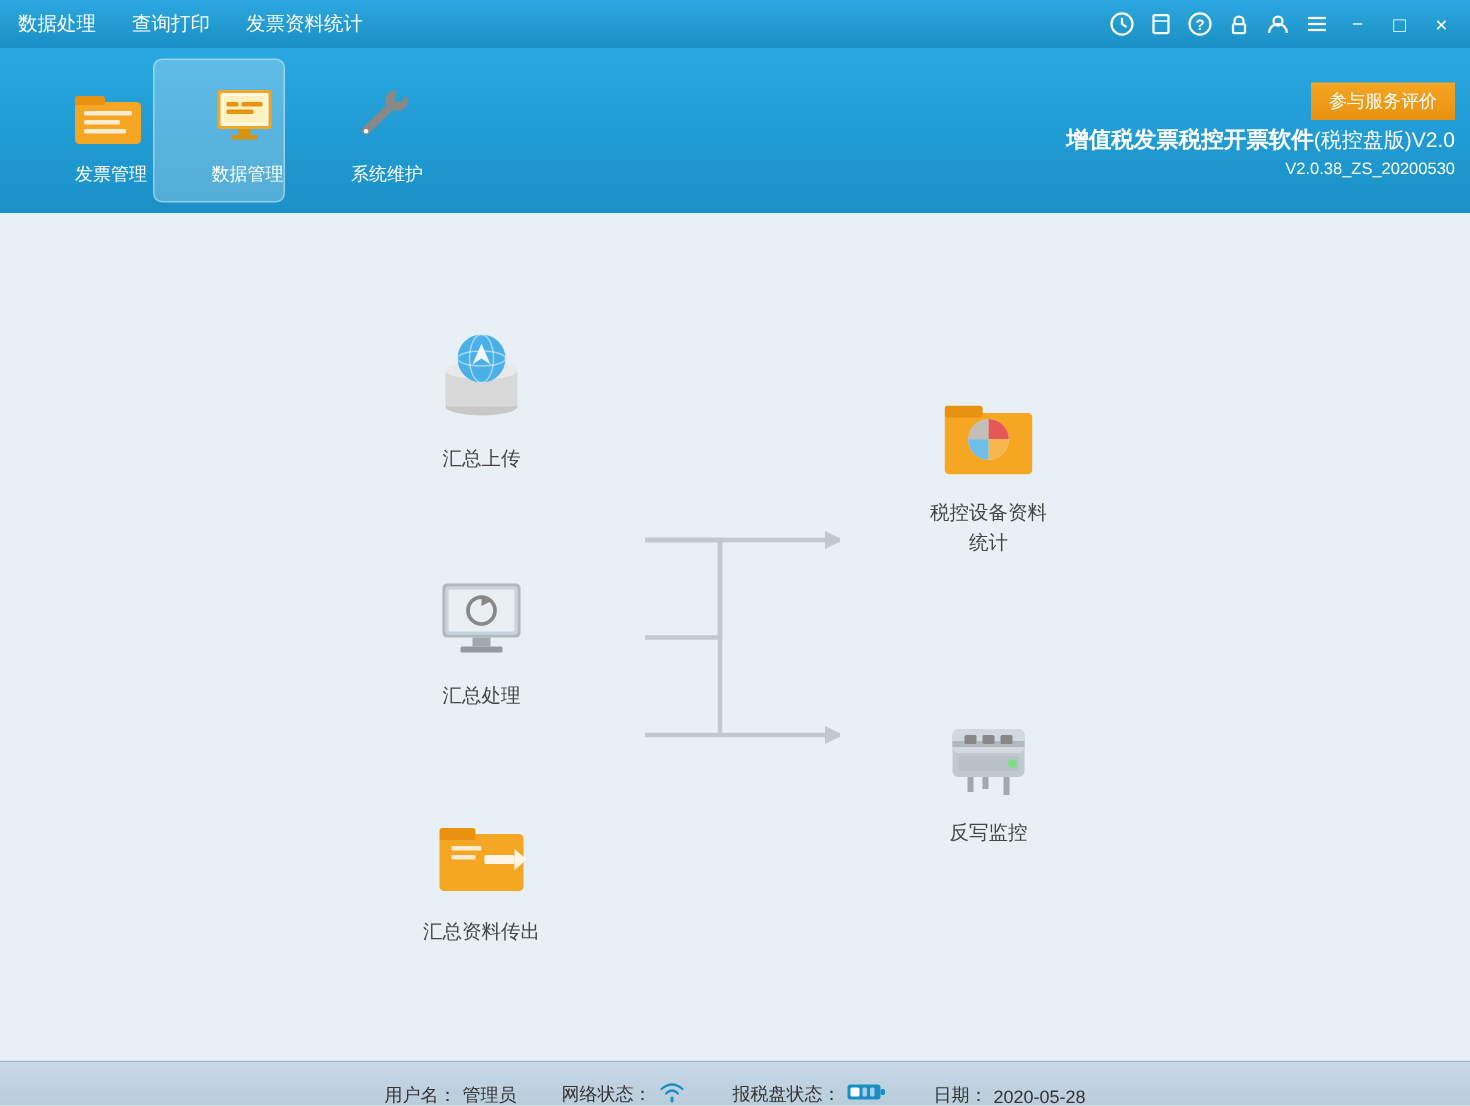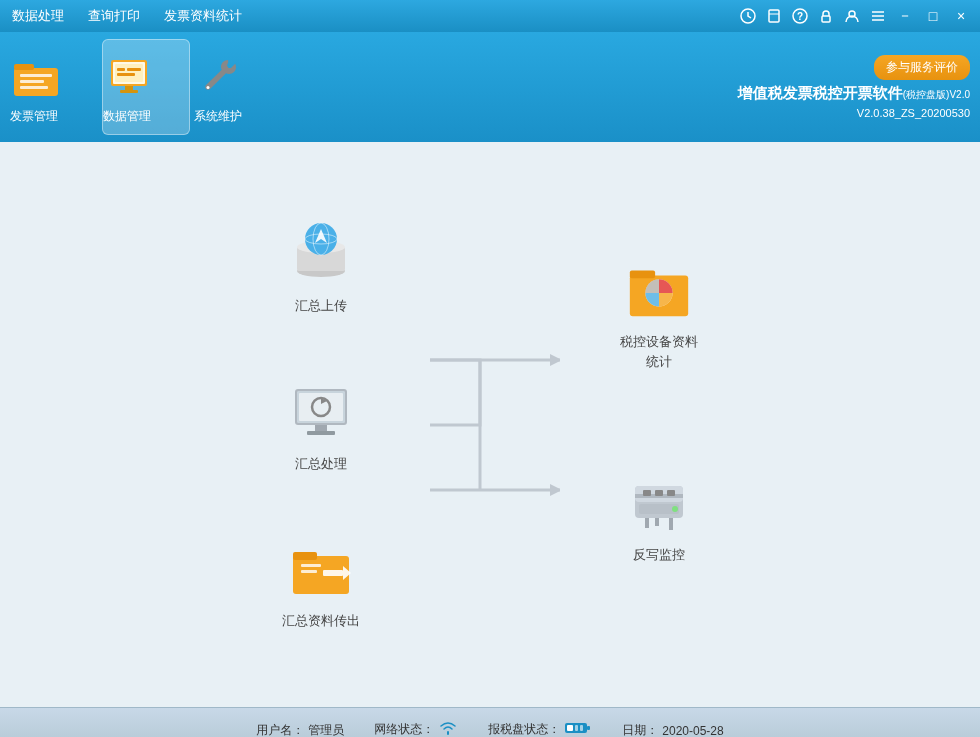--- a/index.html
+++ b/index.html
@@ -63,21 +63,21 @@
       height: 110px;
       display: flex;
       align-items: center;
       padding: 0 10px;
       gap: 4px;
       position: relative;
     }
     .toolbar-item {
       display: flex;
       flex-direction: column;
-      align-items: flex-start;
+      align-items: flex-end;
       justify-content: center;
       width: 88px;
       height: 96px;
       cursor: pointer;
       border-radius: 6px;
       gap: 6px;
       color: white;
       font-size: 13px;
     }
     .toolbar-item.active {
@@ -108,32 +108,32 @@
       justify-content: center;
       gap: 4px;
     }
     .app-title {
       color: white;
       font-size: 15px;
       font-weight: bold;
       text-align: right;
     }
     .app-title-small {
-      font-size: 10px;
+      font-size: 14px;
       font-weight: normal;
     }
     .app-version {
       color: white;
       font-size: 11px;
     }
     .service-btn {
       background: linear-gradient(180deg, #f5a623 0%, #e8920f 100%);
       color: white;
       border: none;
-      border-radius: 11px;
+      border-radius: 0;
       padding: 4px 12px;
       font-size: 12px;
       cursor: pointer;
       font-family: "Microsoft YaHei", sans-serif;
     }
 
     
     .main-content {
       background: #e8f0f5;
       height: calc(737px - 30px - 110px - 32px);

